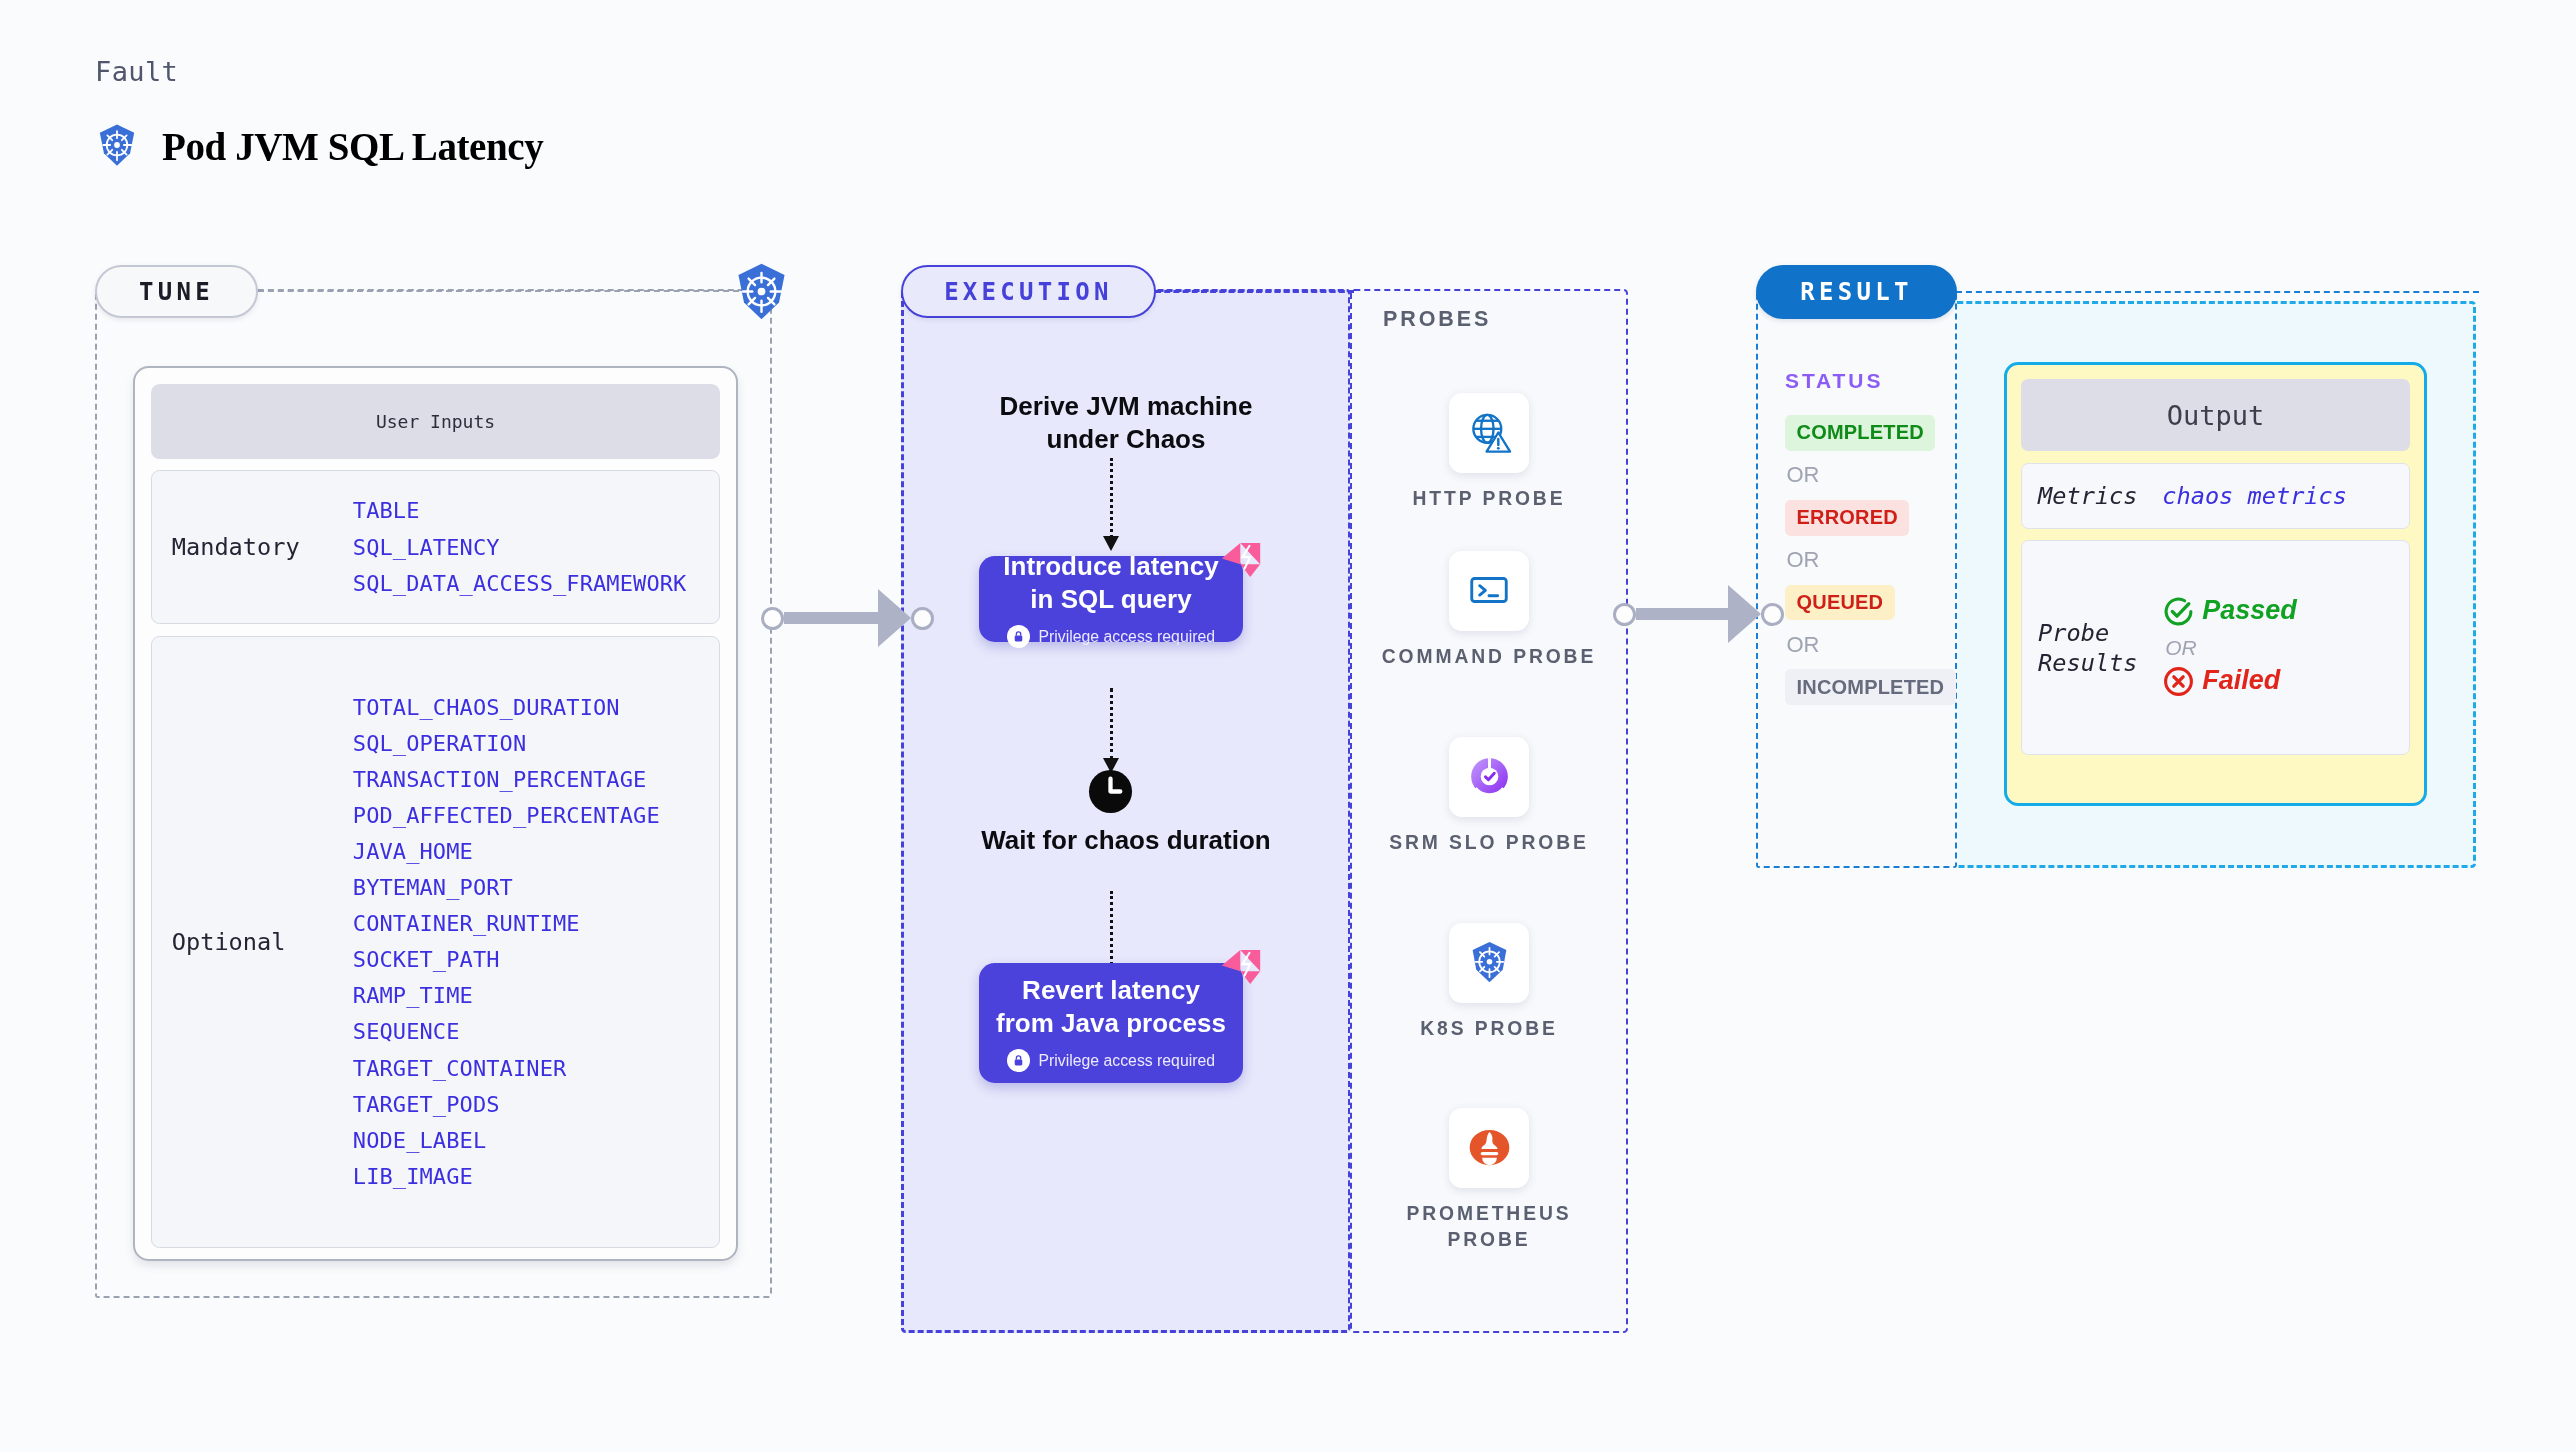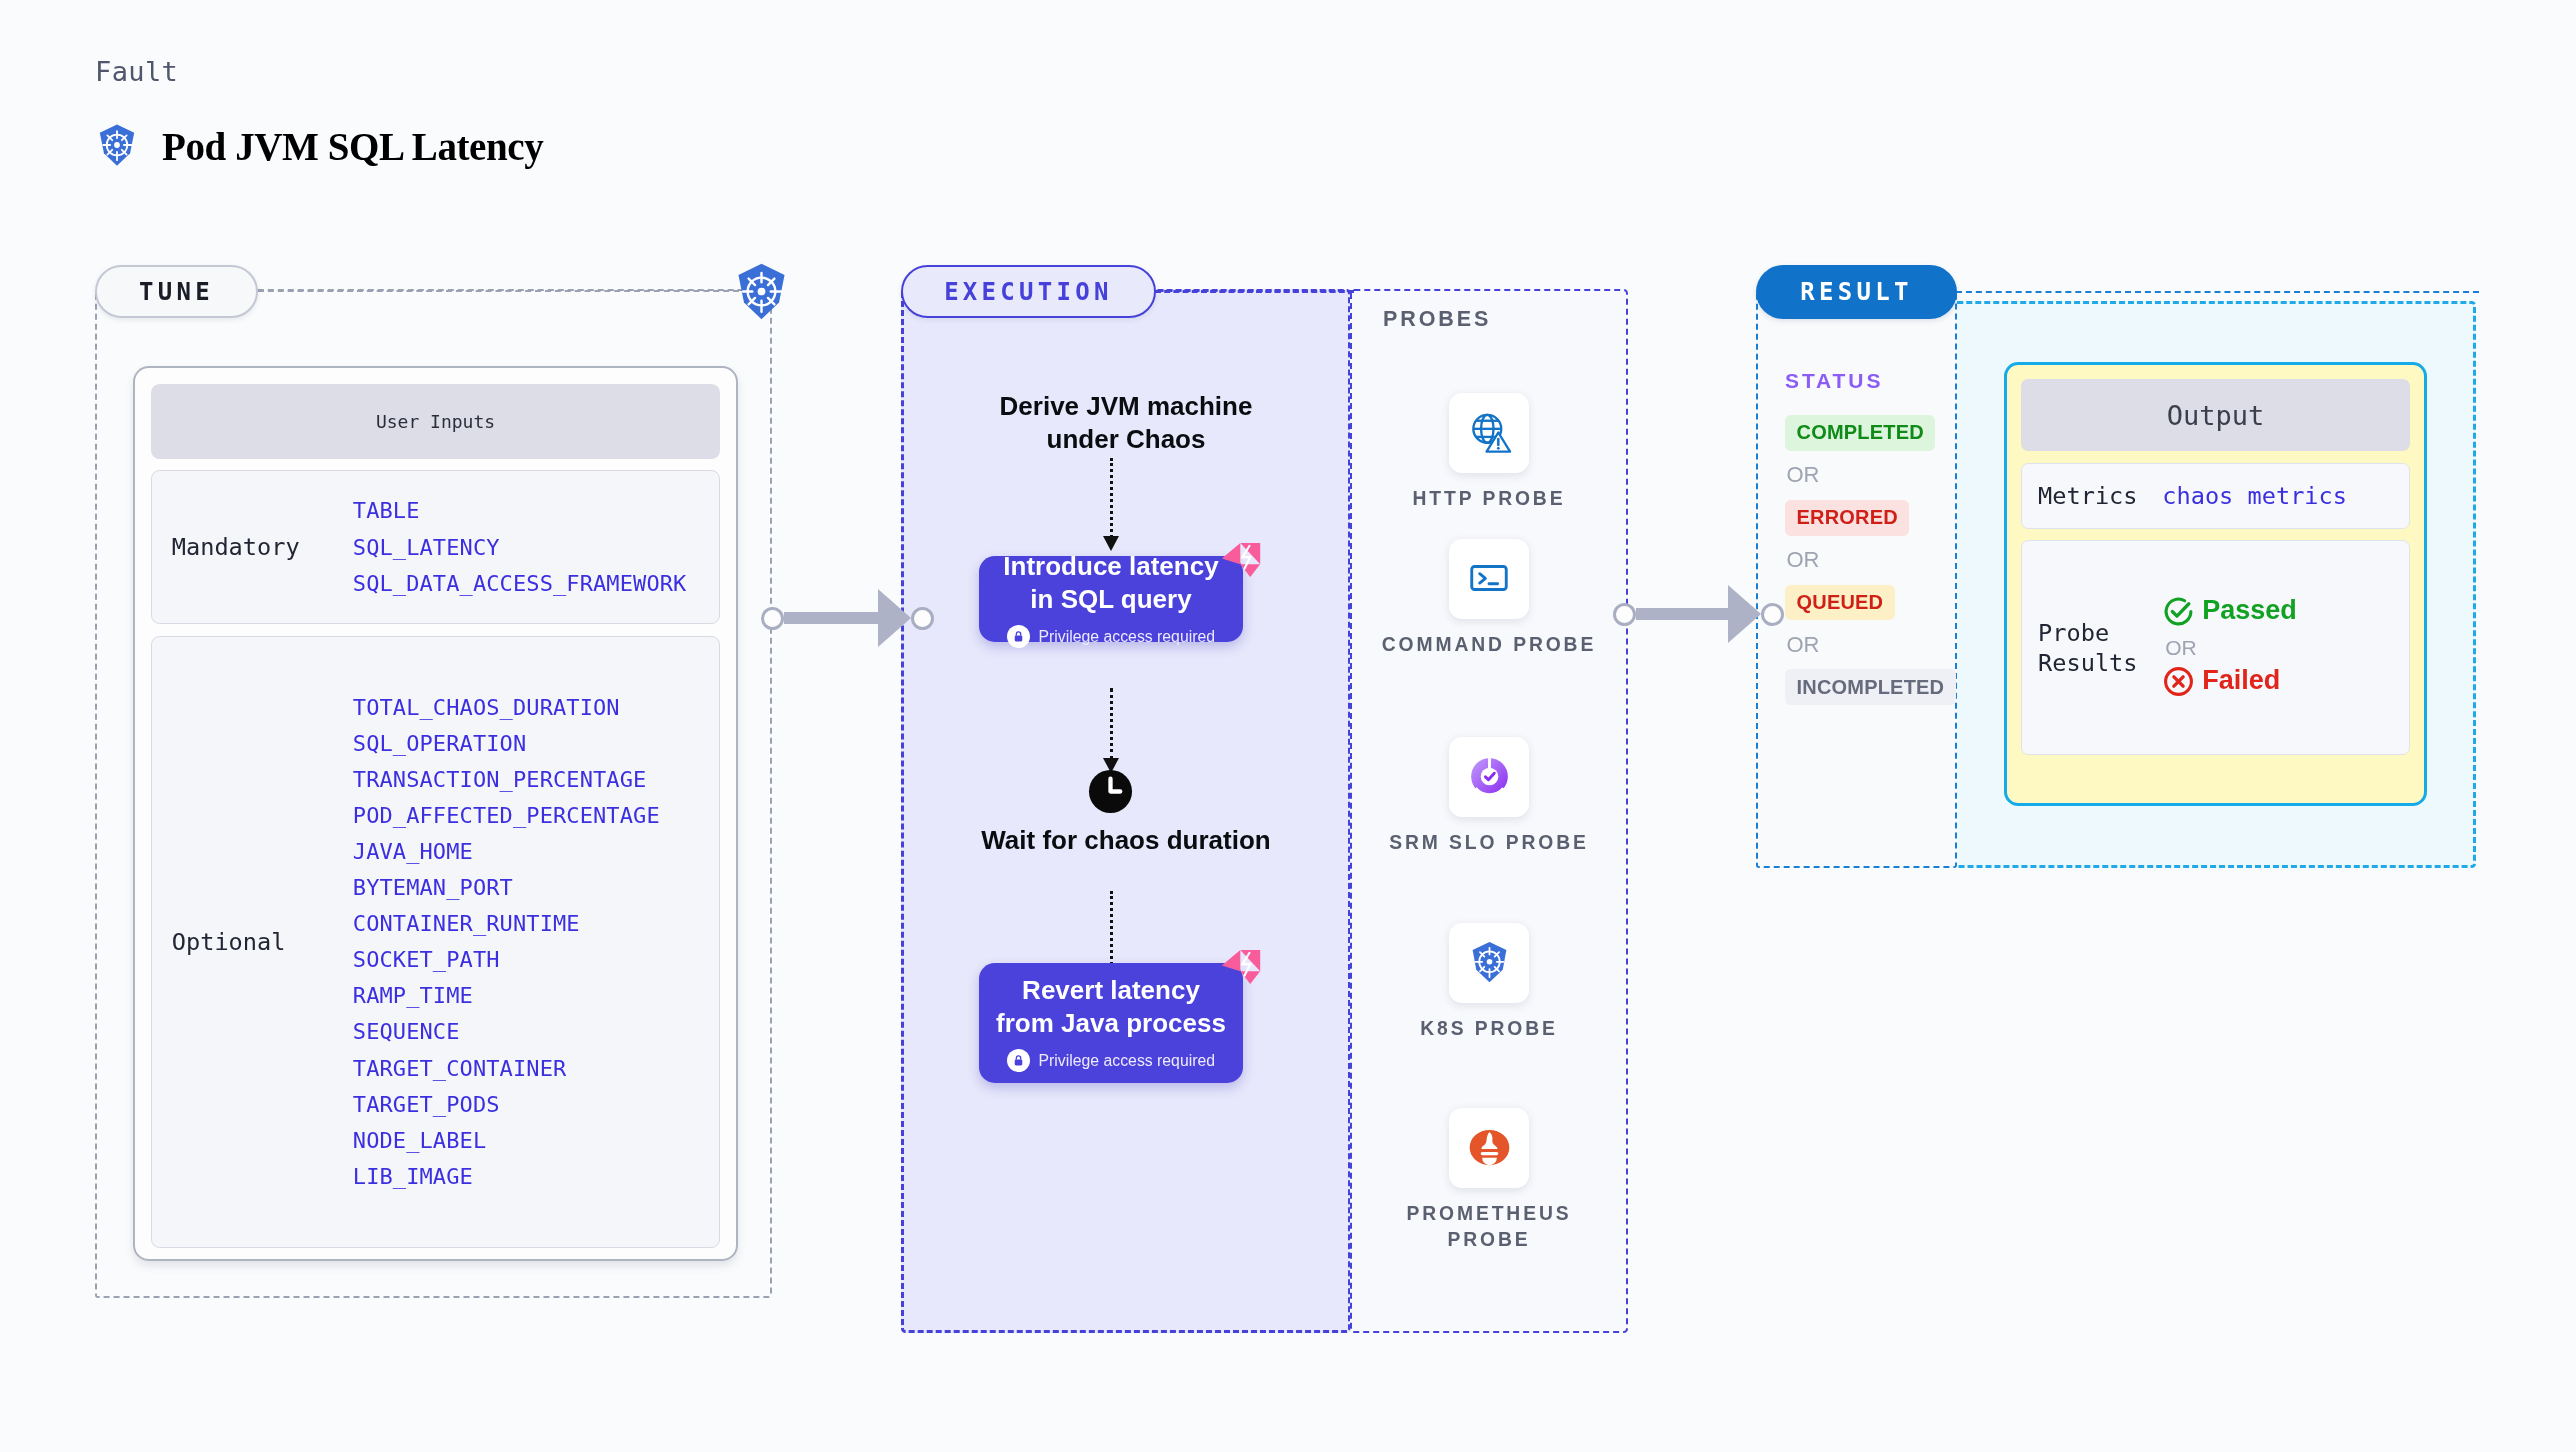--- a/index.html
+++ b/index.html
@@ -198,21 +198,21 @@
   .probe-tile {
     width: 80px; height: 80px; background: #fff; border-radius: 13px;
     display: flex; align-items: center; justify-content: center;
     box-shadow: 0 2.9px 8.6px rgba(70,80,120,.13);
   }
   .probe-label {
     font-size: 19.3px; font-weight: bold; color: #5a6070;
     letter-spacing: 2.9px; text-align: center; line-height: 1.35; width: 236px;
   }
   .p1 { left: 1350px; top: 393px; }
-  .p2 { left: 1350px; top: 539px; }
+  .p2 { left: 1350px; top: 551px; }
   .p3 { left: 1350px; top: 737px; }
   .p4 { left: 1350px; top: 923px; }
   .p5 { left: 1350px; top: 1108px; }
 
   
   .status-title {
     position: absolute; left: 1785px; top: 369px;
     font-size: 21px; font-weight: bold; color: #8b5cf6; letter-spacing: 2.9px;
   }
   .status-col { position: absolute; left: 1785px; top: 415px; width: 165px; }
@@ -235,21 +235,21 @@
     background: #fef9c3; border: 3.6px solid #15aae8; border-radius: 14.3px;
     padding: 14.3px;
   }
   .out-head {
     height: 72px; background: #dcdde6; border-radius: 7.2px;
     display: flex; align-items: center; justify-content: center;
     font-family: "DejaVu Sans Mono", monospace; font-size: 27px; color: #3a3e4d;
   }
   .out-row {
     margin-top: 11.5px; border: 1.4px solid #dfe2e9; border-radius: 7.2px;
-    background: #f7f8fb; display: flex; align-items: center; padding: 2px 0;
+    background: #f7f8fb; display: flex; align-items: center; padding: 2px 0; font-style: italic;
   }
   .out-row-metrics { height: 66px; }
   .out-row-probes  { height: 215px; align-items: center; }
   .out-key {
     width: 140px; flex: none; padding-left: 15.8px;
     font-family: "DejaVu Sans Mono", monospace; font-size: 23.6px;
     color: #222533; line-height: 1.28;
   }
   .out-val-link {
     font-family: "DejaVu Sans Mono", monospace; font-size: 23.6px; color: #3b2fe0;

